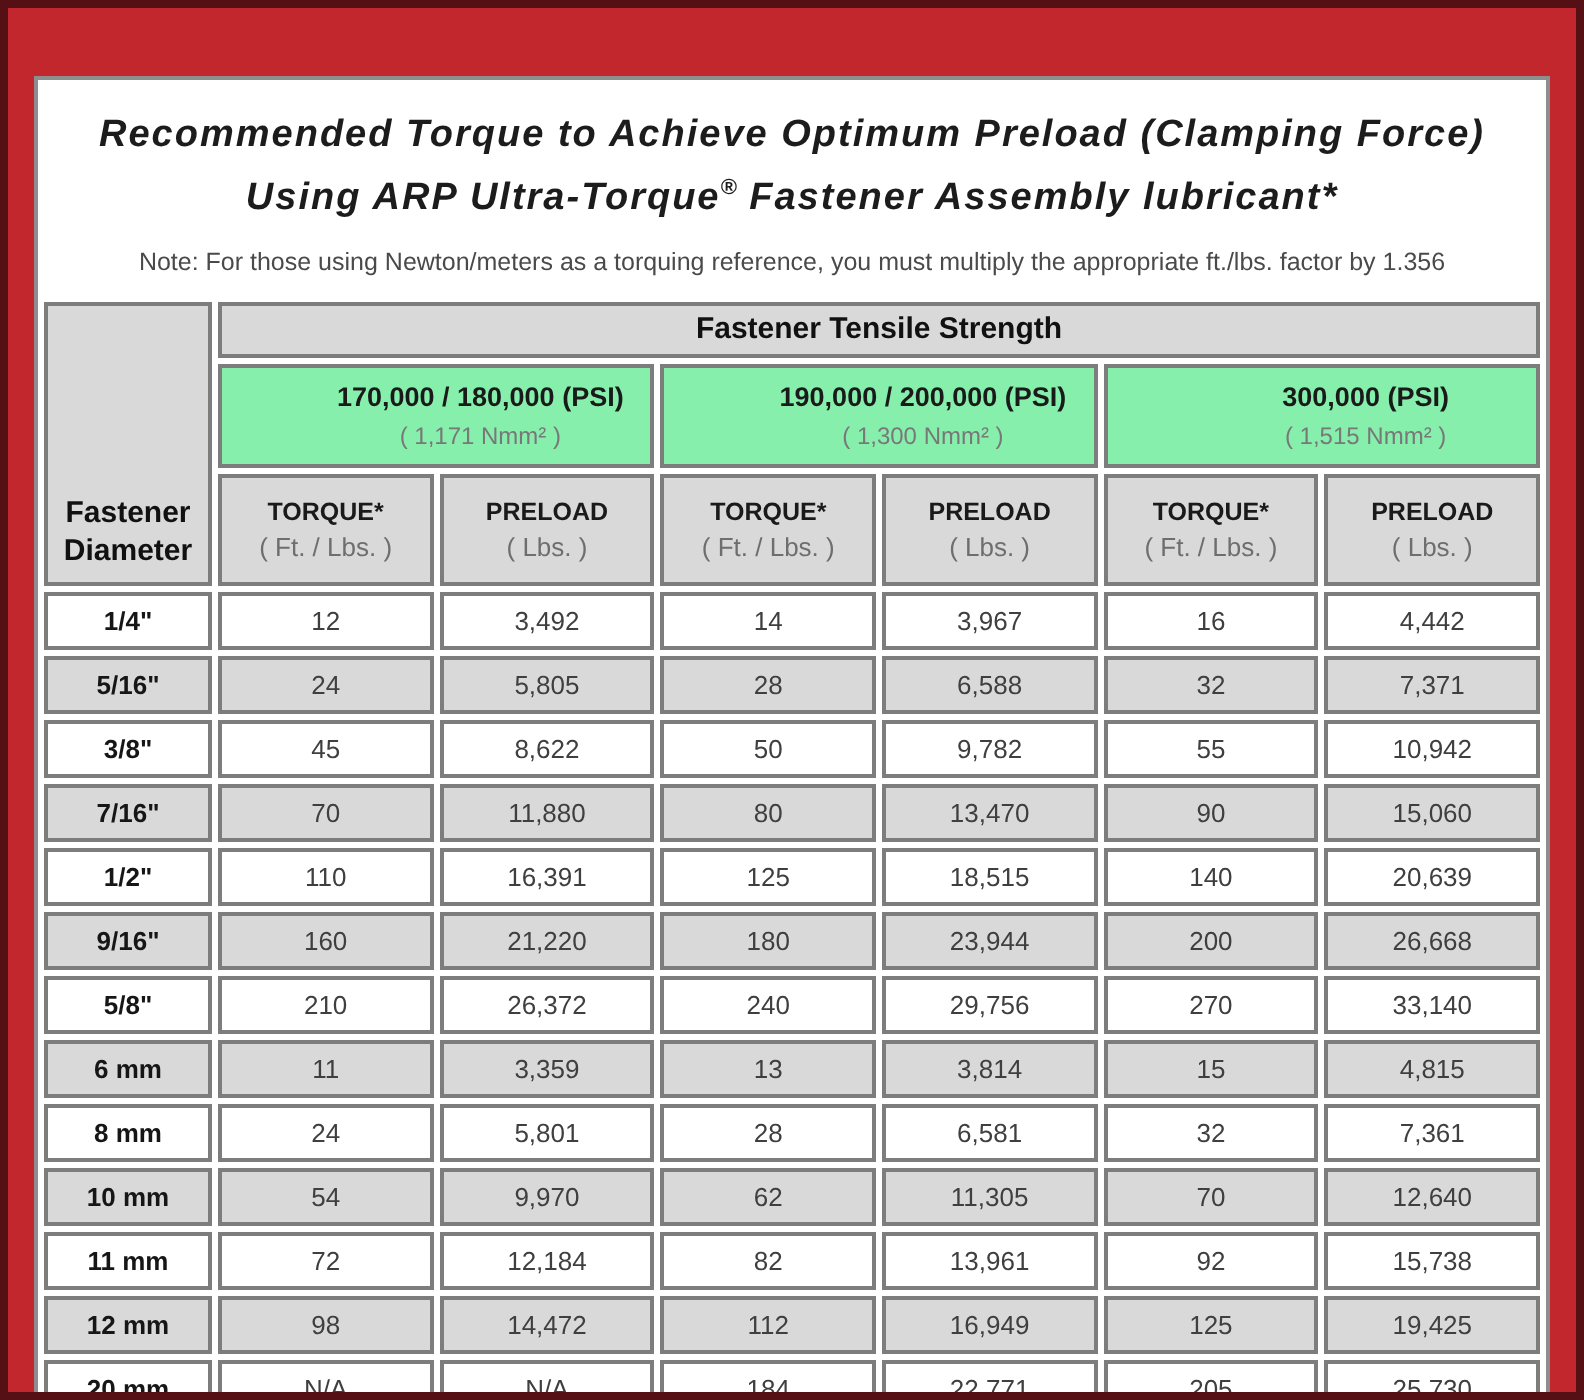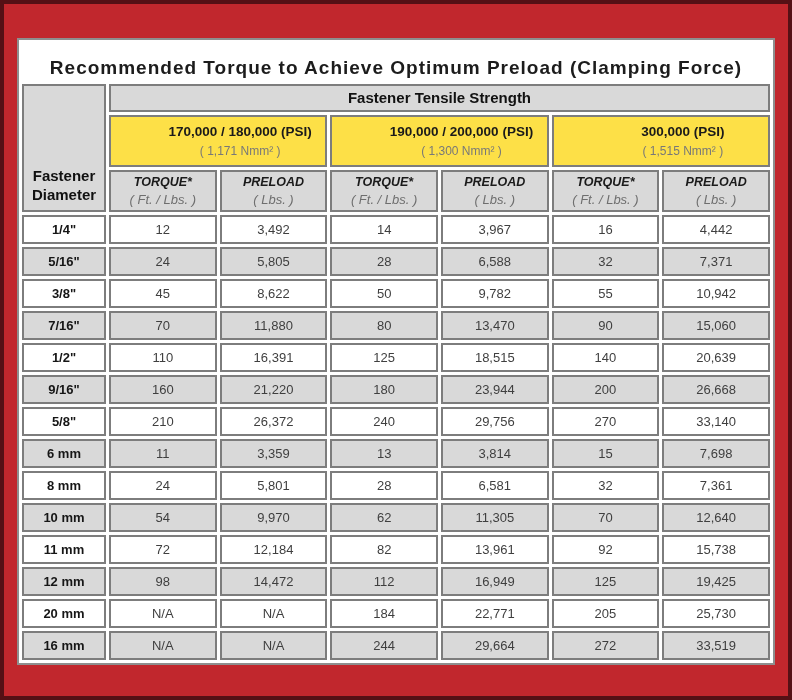--- a/index.html
+++ b/index.html
@@ -25,20 +25,21 @@
     box-shadow: inset 0 0 0 2px #ffffff;
   }
   .title {
     text-align: center;
     font-weight: bold;
     font-size: 19px;
     line-height: 27px;
     letter-spacing: 1px;
     color: #1c1c1c;
     margin-top: 14px;
+    font-style: italic;
   }
   .title sup {
     font-size: 11px;
     letter-spacing: 0;
   }
   .note {
     text-align: center;
     font-size: 12.5px;
     color: #4a4a4a;
     margin: 12px 6px 10px 6px;
@@ -67,46 +68,48 @@
   }
   .diam-head {
     vertical-align: bottom;
     font-size: 15px;
     line-height: 19px;
     font-weight: bold;
     color: #111;
     padding-bottom: 6px;
     margin-top: 48px;
   }
-  .psi-cell { background: #fde047; height: 52px; vertical-align: middle; padding-left: 44px; }
+  .psi-cell { background: #86efac; height: 52px; vertical-align: middle; padding-left: 44px; }
   .psi-main { font-size: 13.5px; font-weight: bold; color: #1a1a1a; }
   .psi-sub  { font-size: 12px; color: #787878; margin-top: 5px; }
-  .sub-cell { height: 42px; vertical-align: middle; font-style: italic; }
+  .sub-cell { height: 56px; vertical-align: middle; }
   .sub-main { font-size: 12.5px; font-weight: bold; color: #1a1a1a; }
   .sub-unit { font-size: 13px; color: #6e6e6e; margin-top: 3px; }
   tbody td {
     height: 29px;
     line-height: 25px;
     font-size: 13px;
     color: #3f3f3f;
     background: #fff;
   }
   tbody td.diam { font-weight: bold; color: #161616; }
   tbody tr.alt td { background: var(--cell-gray, #d9d9d9); }
 </style>
 </head>
 <body>
 
 <div class="frame">
   <div class="panel">
 
     <div class="title">
       <div>Recommended Torque to Achieve Optimum Preload (Clamping Force)</div>
+      <div><span>Using ARP Ultra-Torque</span><sup>®</sup><span> Fastener Assembly lubricant*</span></div>
     </div>
 
+    <div class="note">Note: For those using Newton/meters as a torquing reference, you must multiply the appropriate ft./lbs. factor by 1.356</div>
 
     <table class="torque-table">
       <colgroup>
         <col class="c-diam">
         <col>
           <col>
           <col>
           <col>
           <col>
           <col>
@@ -221,21 +224,21 @@
             <td class="val">270</td>
             <td class="val">33,140</td>
           </tr>
           <tr class="alt">
             <td class="diam">6 mm</td>
             <td class="val">11</td>
             <td class="val">3,359</td>
             <td class="val">13</td>
             <td class="val">3,814</td>
             <td class="val">15</td>
-            <td class="val">7,698</td>
+            <td class="val">4,815</td>
           </tr>
           <tr>
             <td class="diam">8 mm</td>
             <td class="val">24</td>
             <td class="val">5,801</td>
             <td class="val">28</td>
             <td class="val">6,581</td>
             <td class="val">32</td>
             <td class="val">7,361</td>
           </tr>

